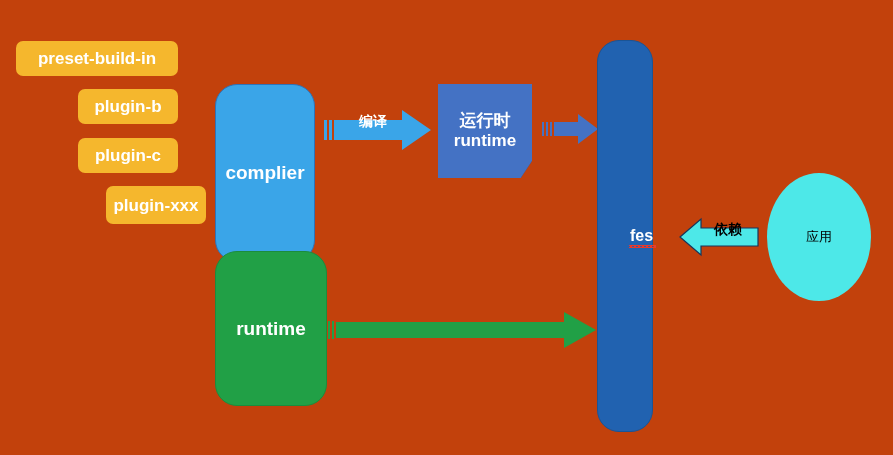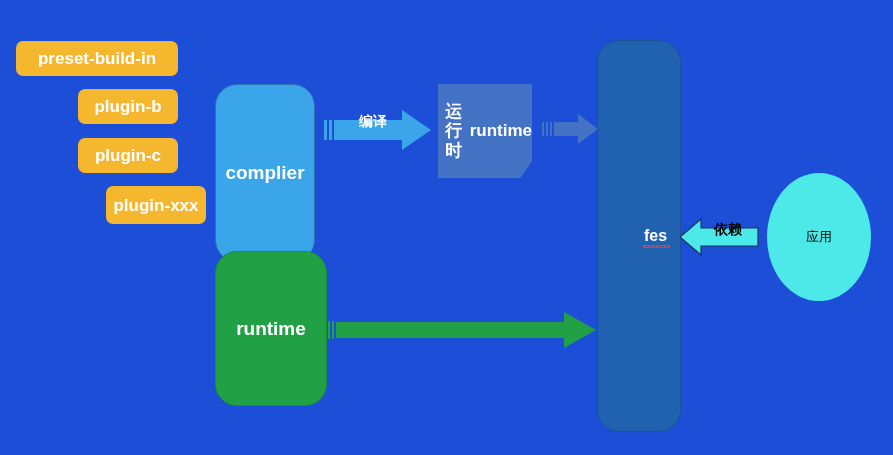--- a/index.html
+++ b/index.html
@@ -7,21 +7,21 @@
     padding: 0;
     background: #ffffff;
   }
   body {
     font-family: "Liberation Sans", "DejaVu Sans", sans-serif;
   }
   #canvas {
     position: relative;
     width: 893px;
     height: 455px;
-    background: #1d4ed8;
+    background: #c2410c;
     overflow: hidden;
   }
   .node {
     position: absolute;
     box-sizing: border-box;
     display: flex;
     align-items: center;
     justify-content: center;
     text-align: center;
     color: #ffffff;
@@ -150,21 +150,21 @@
   <div class="arrow-wrap" style="left:324px; top:108px; width:108px; height:44px;">
     <svg width="108" height="44" viewBox="0 0 108 44" aria-hidden="true">
       <rect x="0" y="12" width="3" height="20" fill="#3AA5E8"></rect>
       <rect x="5" y="12" width="3" height="20" fill="#3AA5E8"></rect>
       <polygon points="10,12 78,12 78,2 107,22 78,42 78,32 10,32" fill="#3AA5E8"></polygon>
     </svg>
   </div>
   <div class="arrow-label label-white" style="left:344px; top:110px; width:58px; height:24px;">编译</div>
 
   <div class="node note" style="left:438px; top:84px; width:94px; height:94px;">
-    <div style="display:flex; flex-direction:row; align-items:center; justify-content:center;">
+    <div style="display:flex; flex-direction:column; align-items:center; justify-content:center;">
       <span>运行时</span>
       <span>runtime</span>
     </div>
     <div class="note-fold"></div>
   </div>
 
   <div class="arrow-wrap" style="left:542px; top:113px; width:58px; height:34px;">
     <svg width="58" height="34" viewBox="0 0 58 34" aria-hidden="true">
       <rect x="0" y="9" width="2" height="14" fill="#4472C4"></rect>
       <rect x="4" y="9" width="2" height="14" fill="#4472C4"></rect>
@@ -174,21 +174,21 @@
   </div>
 
   <div class="arrow-wrap" style="left:328px; top:310px; width:270px; height:40px;">
     <svg width="270" height="40" viewBox="0 0 270 40" aria-hidden="true">
       <rect x="0" y="11" width="2" height="18" fill="#21A046"></rect>
       <rect x="4" y="11" width="2" height="18" fill="#21A046"></rect>
       <polygon points="8,12 236,12 236,2 268,20 236,38 236,28 8,28" fill="#21A046"></polygon>
     </svg>
   </div>
 
-  <div class="node proc proc-fes" style="left:597px; top:40px; width:84px; height:392px;padding-left:33px;">
+  <div class="node proc proc-fes" style="left:597px; top:40px; width:56px; height:392px;padding-left:33px;">
     <span class="fes-label">fes</span>
   </div>
 
   <div class="arrow-wrap" style="left:679px; top:216px; width:80px; height:42px;">
     <svg width="80" height="42" viewBox="0 0 80 42" aria-hidden="true">
       <polygon points="1,21 22,3 22,12 79,12 79,30 22,30 22,39" fill="#4DE8E8" stroke="#16365C" stroke-width="1.2" stroke-linejoin="miter"></polygon>
     </svg>
   </div>
   <div class="arrow-label label-black" style="left:700px; top:219px; width:56px; height:22px;">依赖</div>
 

